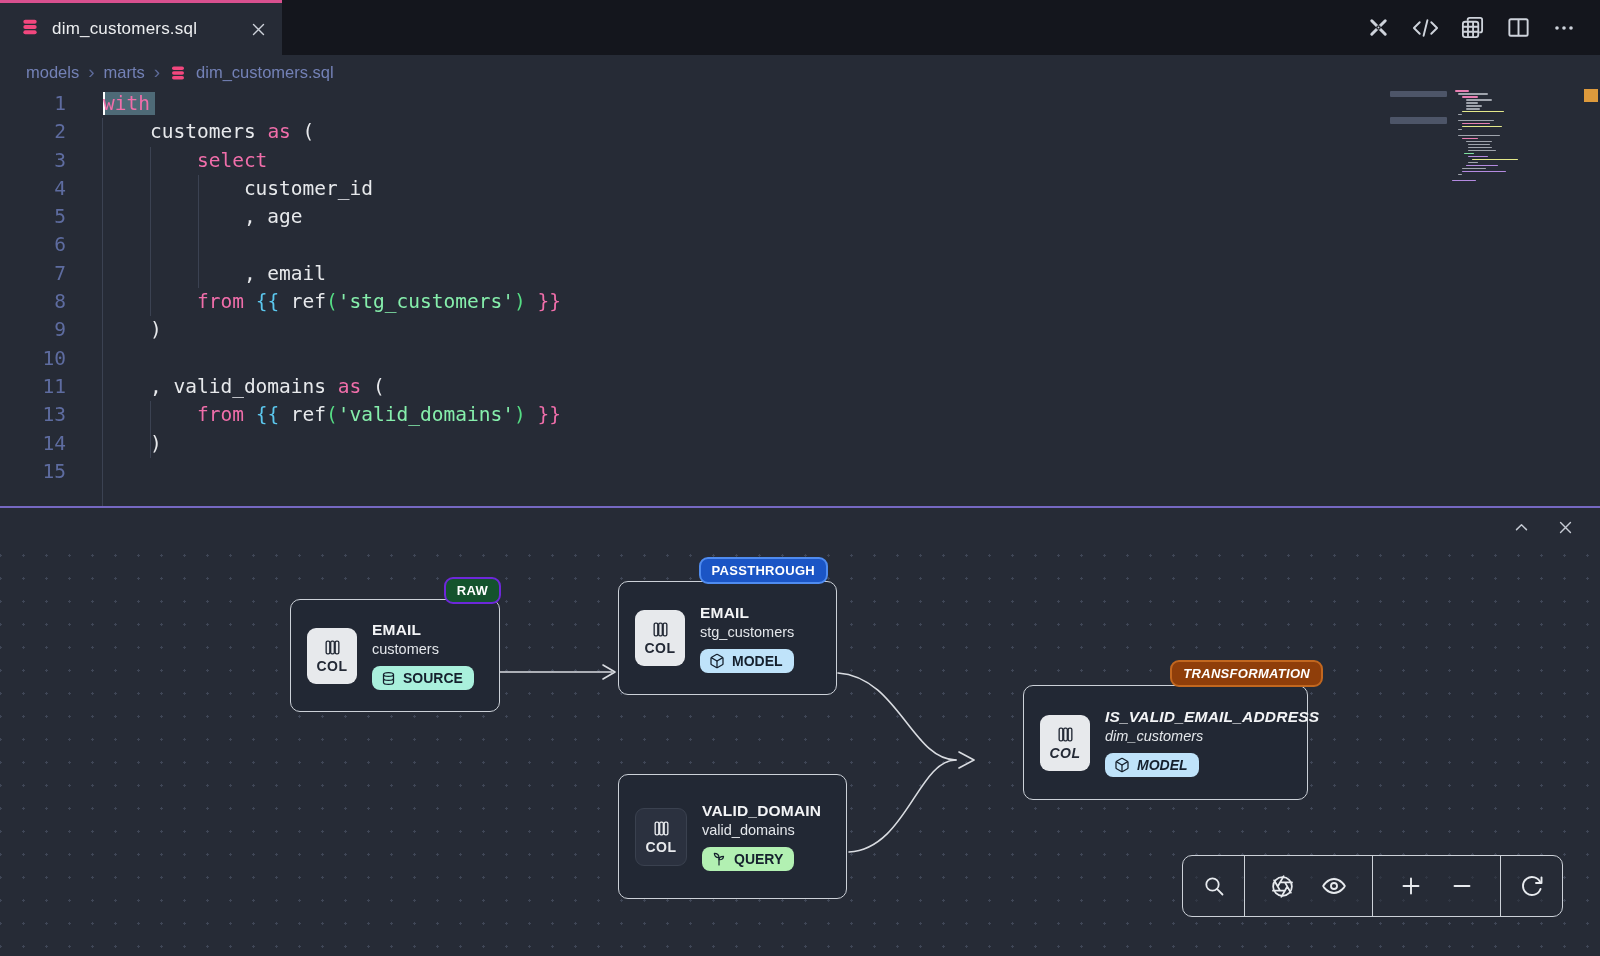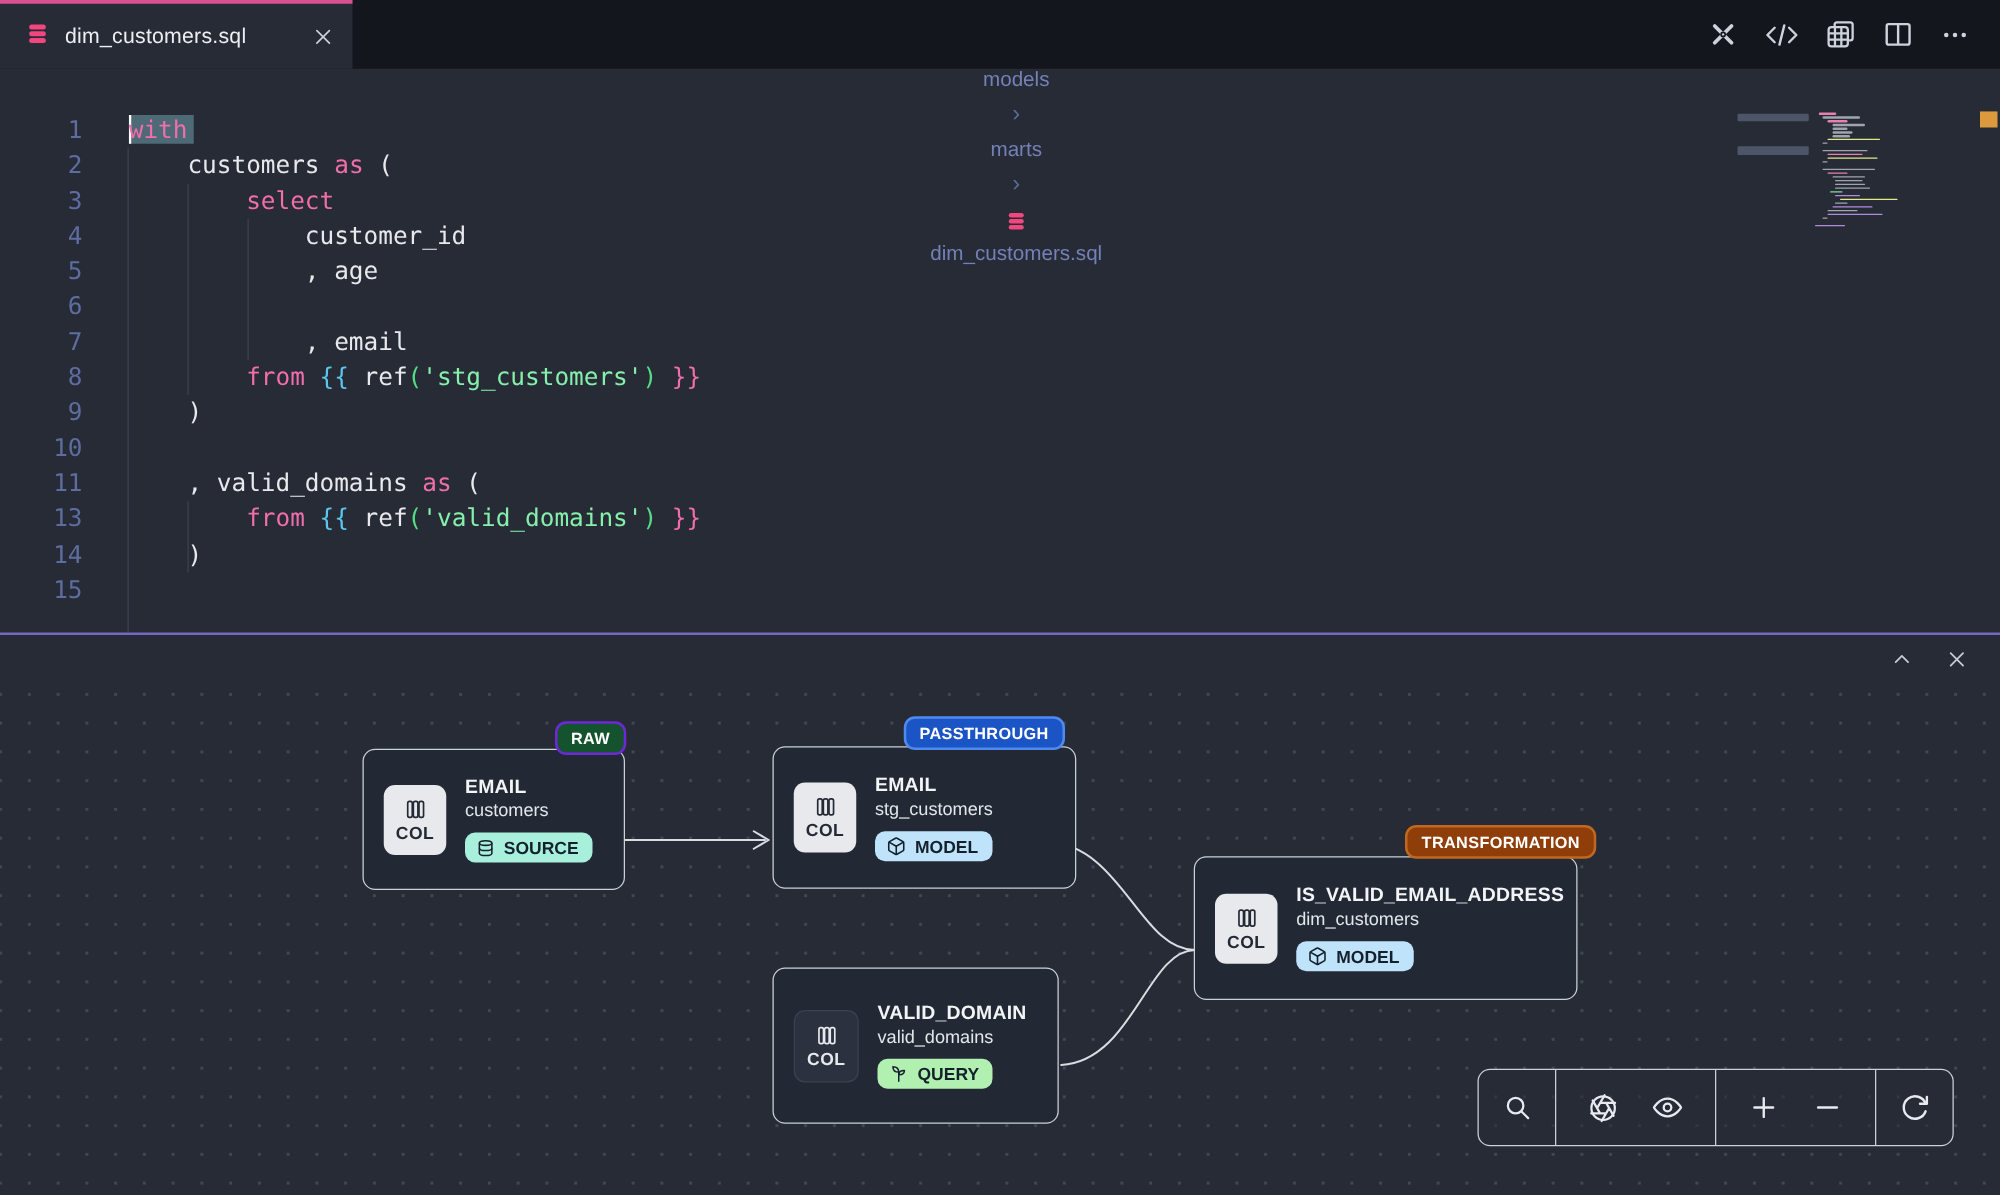--- a/index.html
+++ b/index.html
@@ -10,21 +10,21 @@
   .tabbar{position:absolute;top:0;left:0;width:1600px;height:55px;background:#14161d;display:flex;}
   .tab{position:relative;width:282px;box-sizing:border-box;background:#262b36;border-top:3px solid #d8508f;
        display:flex;align-items:center;gap:12px;padding:0 16px 0 20px;}
   .tab-title{font-size:17px;color:#eceef0;letter-spacing:.2px;}
   .tab-close{margin-left:auto;color:#ccd1d9;display:flex;}
   .tab-actions{margin-left:auto;display:flex;align-items:center;gap:21px;padding-right:24px;color:#ced3db;}
   .tab-actions svg{display:block;}
 
   
   .breadcrumb{position:absolute;top:55px;left:0;width:1600px;height:34px;display:flex;align-items:center;
-              gap:9px;padding-left:26px;box-sizing:border-box;color:#7381b6;font-size:16.5px;flex-direction:column;}
+              gap:9px;padding-left:26px;box-sizing:border-box;color:#7381b6;font-size:16.5px;}
   .crumb-sep{color:#5d6a99;font-size:19px;line-height:1;transform:translateY(-1px);}
   .crumb-db{display:flex;transform:translateY(1px);}
 
   
   .editor{position:absolute;top:89px;left:0;width:1600px;height:417px;overflow:hidden;
           font-family:"DejaVu Sans Mono","Liberation Mono",monospace;font-size:19.5px;}
   .code-lines{position:absolute;top:1px;left:0;right:0;}
   .code-line{height:28.3px;line-height:28.3px;display:flex;}
   .ln{flex:0 0 66px;text-align:right;color:#5e6ca0;user-select:none;}
   .lc{margin-left:37px;white-space:pre;}
@@ -57,23 +57,23 @@
   .panel-actions{margin-left:auto;display:flex;align-items:center;gap:27px;color:#c6cbd4;}
 
   
   .canvas{position:absolute;top:45px;left:0;width:1600px;height:405px;
           background-image:radial-gradient(circle,#3f4656 1.2px,transparent 1.4px);
           background-size:23px 23px;background-position:12px 14px;}
   .edges{position:absolute;left:0;top:0;}
   .node{position:absolute;background:#222834;border:1.5px solid #ccd1d8;border-radius:10px;
         box-sizing:border-box;display:flex;align-items:center;gap:15px;padding:0 16px;}
   #node-customers{left:290px;top:46px;width:210px;height:113px;}
-  #node-stg{left:618px;top:44px;width:243px;height:114px;}
+  #node-stg{left:618px;top:28px;width:219px;height:114px;}
   #node-valid{left:618px;top:221px;width:229px;height:125px;}
-  #node-dim{left:955px;top:132px;width:307px;height:115px;}
+  #node-dim{left:1023px;top:132px;width:285px;height:115px;font-style:italic;}
   .col-chip{flex:none;width:50px;height:56px;border-radius:9px;background:#e7e9ec;color:#232935;
             display:flex;flex-direction:column;align-items:center;justify-content:center;gap:1px;}
   .col-chip.dark{background:#2b313f;color:#e7e9ec;border:1px solid #3a414f;}
   .col-label{font-size:14px;font-weight:bold;letter-spacing:.4px;}
   .node-body{display:flex;flex-direction:column;gap:2px;min-width:0;}
   .node-title{font-size:15.5px;font-weight:bold;color:#f3f4f6;letter-spacing:.2px;white-space:nowrap;}
   .node-sub{font-size:14.5px;color:#e3e6ea;white-space:nowrap;}
   .type-badge{margin-top:7px;align-self:flex-start;display:flex;align-items:center;gap:7px;
               border-radius:8px;padding:4px 11px 4px 9px;color:#15202d;font-size:14px;font-weight:bold;justify-content:space-between;}
   .node-badge{position:absolute;border-radius:9px;padding:4px 11px;font-size:13px;font-weight:bold;

